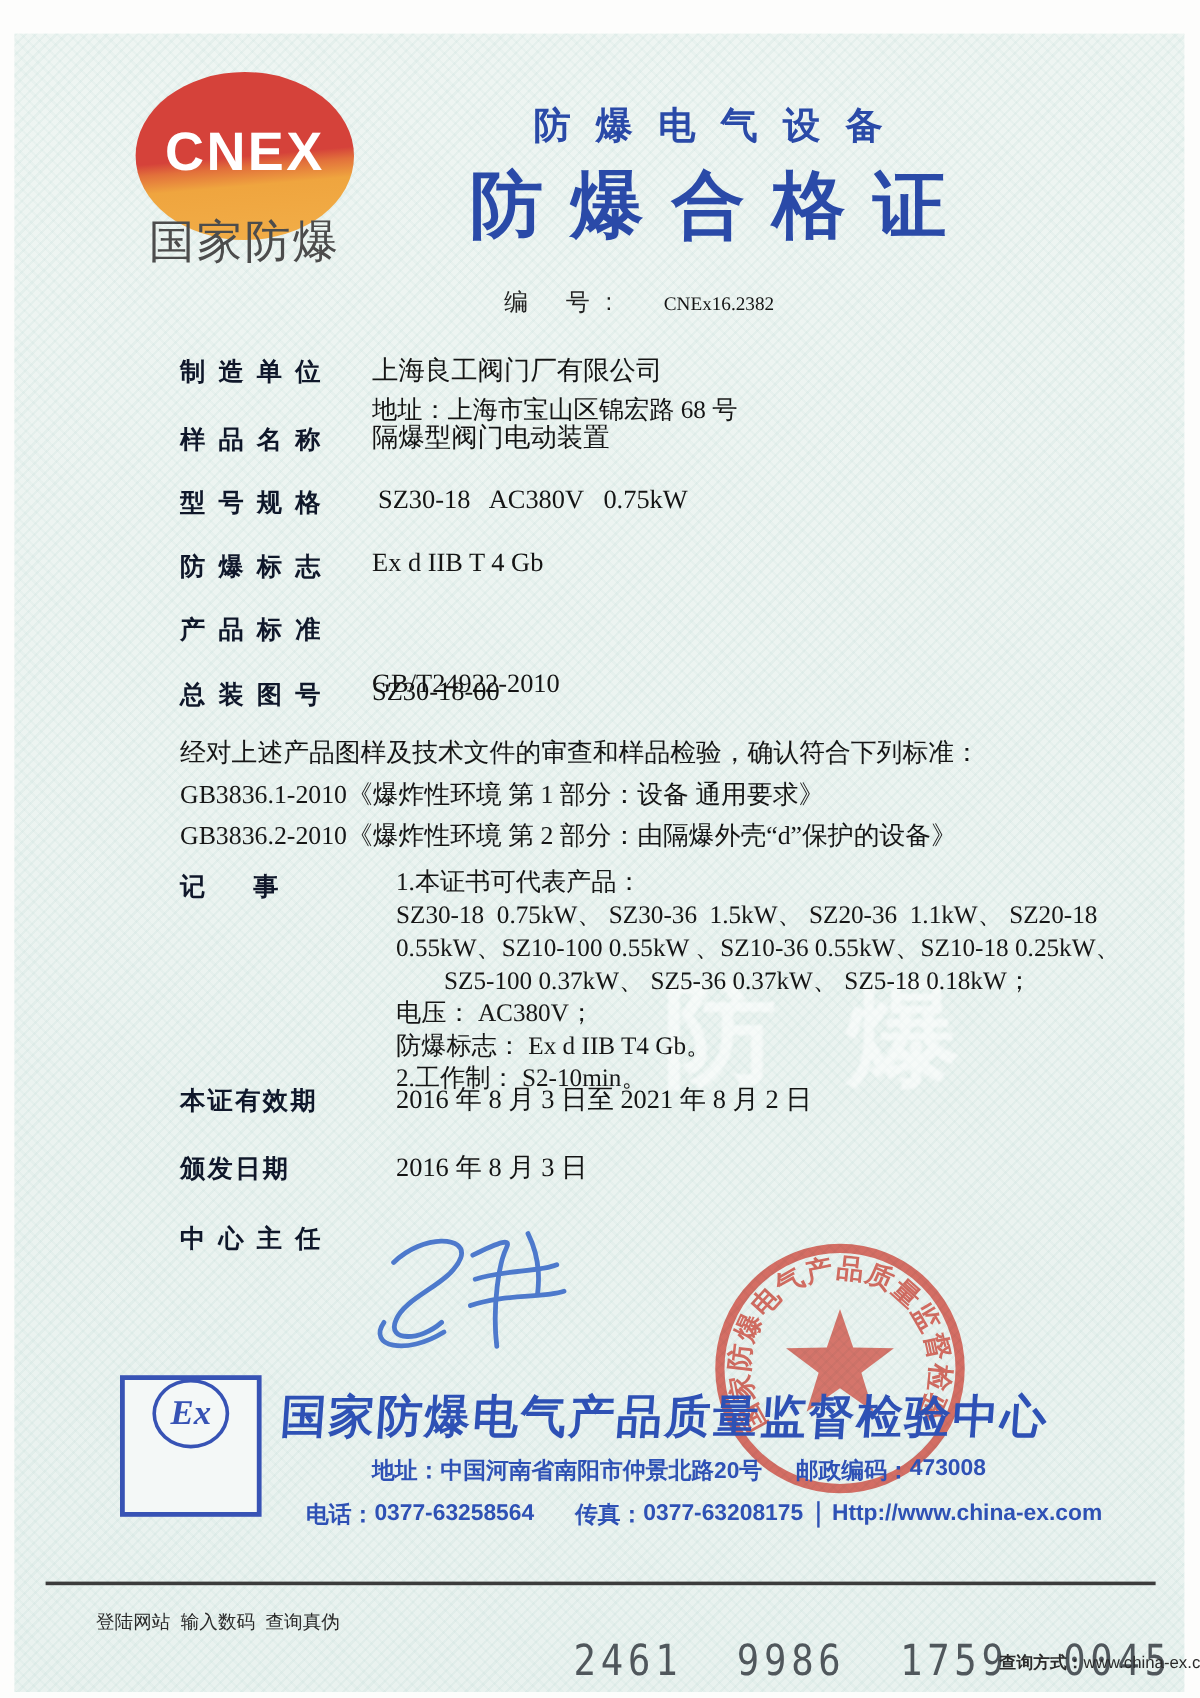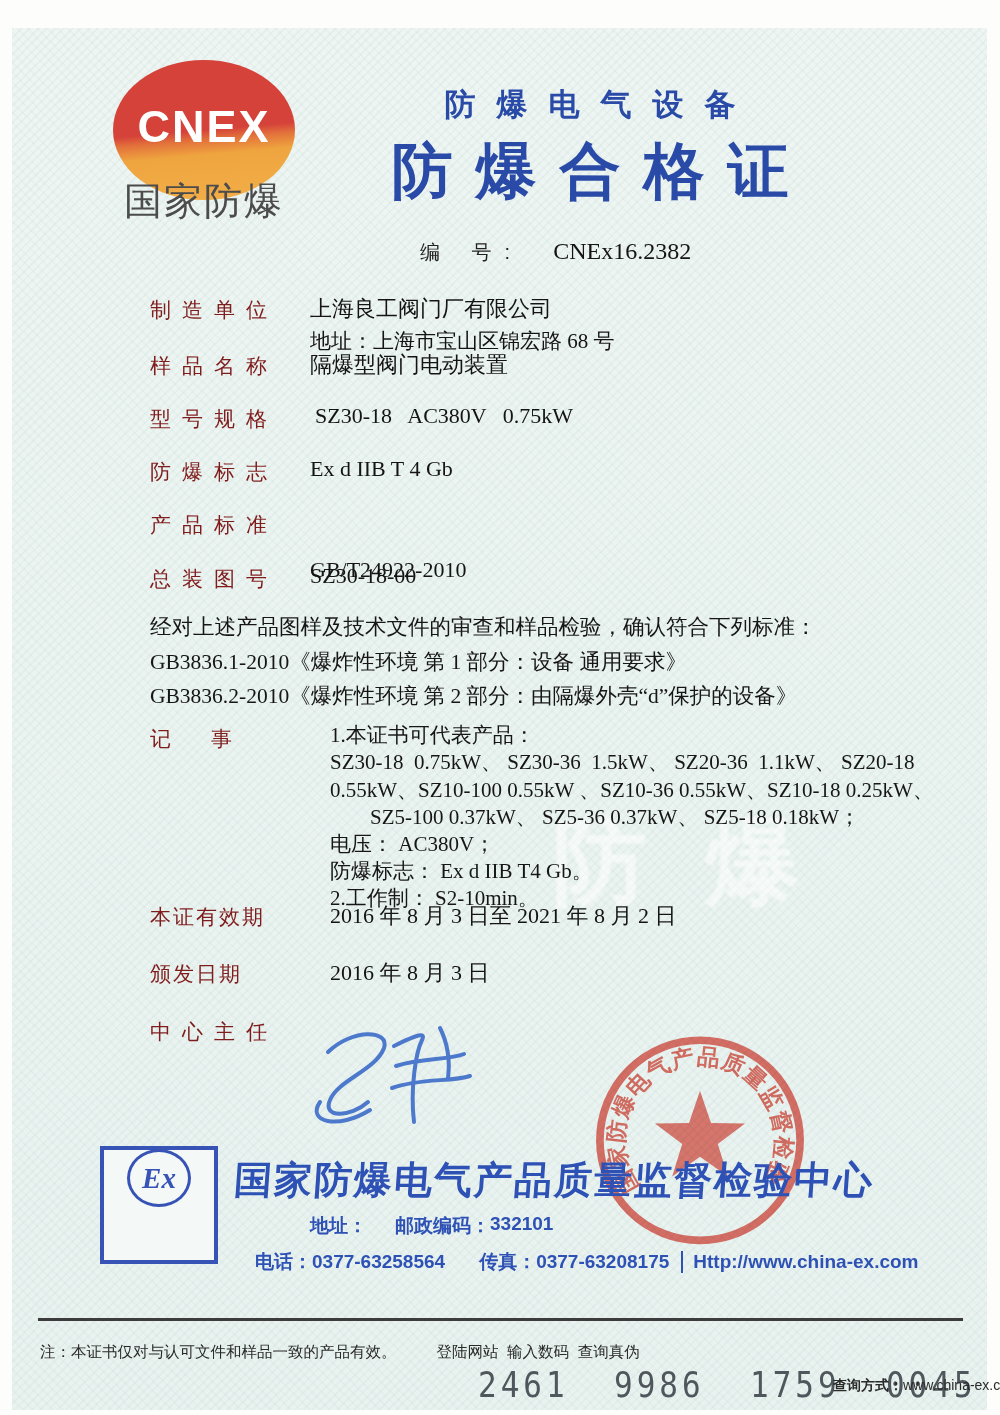--- a/index.html
+++ b/index.html
@@ -20,23 +20,23 @@
      display:flex;align-items:center;justify-content:center;}
   .cnex-text{color:#fff;font-weight:bold;font-size:45px;letter-spacing:2px;margin-top:-6px;}
   .cnex-caption{left:113px;top:176px;width:182px;text-align:center;font-size:38px;color:#4c4c4c;letter-spacing:2px;}
 
   .subtitle{left:350px;top:84px;width:480px;text-align:center;font-size:31px;font-weight:bold;
             color:#2a4aa8;letter-spacing:21px;text-indent:21px;}
   .title{left:320px;top:131px;width:540px;text-align:center;font-size:61px;font-weight:bold;
          color:#2a4aa8;letter-spacing:23px;text-indent:23px;}
   .certno-row{left:420px;top:238px;display:flex;align-items:baseline;}
   .certno-label{font-size:20px;color:#222;letter-spacing:13px;font-weight:500;}
-  .certno-value{font-size:24px;color:#141414;margin-left:30px;}
+  .certno-value{font-size:16px;color:#141414;margin-left:30px;}
 
-  .flabel{font-size:21px;color:#7f1d1d;letter-spacing:11px;font-weight:400;white-space:pre;}
+  .flabel{font-size:21px;color:#0f172a;letter-spacing:11px;font-weight:700;white-space:pre;}
   .fvalue{font-size:22px;color:#141414;white-space:pre;}
   .addr2{font-size:21px;color:#141414;white-space:pre;}
 
   .para{font-size:21.5px;color:#161616;line-height:34.5px;white-space:pre;}
 
   .notes-line{font-size:21px;color:#161616;white-space:pre;}
 
   .orgname{left:234px;top:1155px;width:700px;font-size:38px;font-weight:bold;color:#2e51b5;
            letter-spacing:2px;transform:skewX(-4deg);white-space:nowrap;}
   .orgline{font-size:19px;font-weight:bold;color:#2e51b5;white-space:pre;}
@@ -152,34 +152,34 @@
     <div class="excircle">
       <span class="extext">Ex</span>
     </div>
   </div>
 </div>
 
 <div class="abs orgname">国家防爆电气产品质量监督检验中心</div>
 
 <div class="abs" style="left:310px;top:1213px;display:flex;text-align:center;">
   <span class="orgline">地址：</span>
+  <span class="orgline">中国河南省南阳市仲景北路20号</span>
   <span class="orgline" style="margin-left:28px;">邮政编码：</span>
-  <span class="orgline">332101</span>
+  <span class="orgline">473008</span>
 </div>
 
 <div class="abs" style="left:255px;top:1249px;display:flex;align-items:center;">
   <span class="orgline">电话：</span>
   <span class="orgline">0377-63258564</span>
   <span class="orgline" style="margin-left:34px;">传真：</span>
   <span class="orgline">0377-63208175</span>
   <span class="orgline url-div">Http://www.china-ex.com</span>
 </div>
 
 <div class="abs footline"></div>
 <div class="abs" style="left:40px;top:1342px;display:flex;">
-  <span class="footnote">注：本证书仅对与认可文件和样品一致的产品有效。</span>
   <span class="footnote" style="margin-left:40px;text-align:right;">登陆网站  输入数码  查询真伪</span>
 </div>
 <div class="abs code mono" style="left:478px;top:1366px;">2461  9986  1759  0045</div>
 <div class="abs queryrow" style="left:833px;top:1377px;">
   <span style="font-weight:bold;">查询方式：</span>
   <span>www.china-ex.com</span>
 </div>
 
 </body></html>

